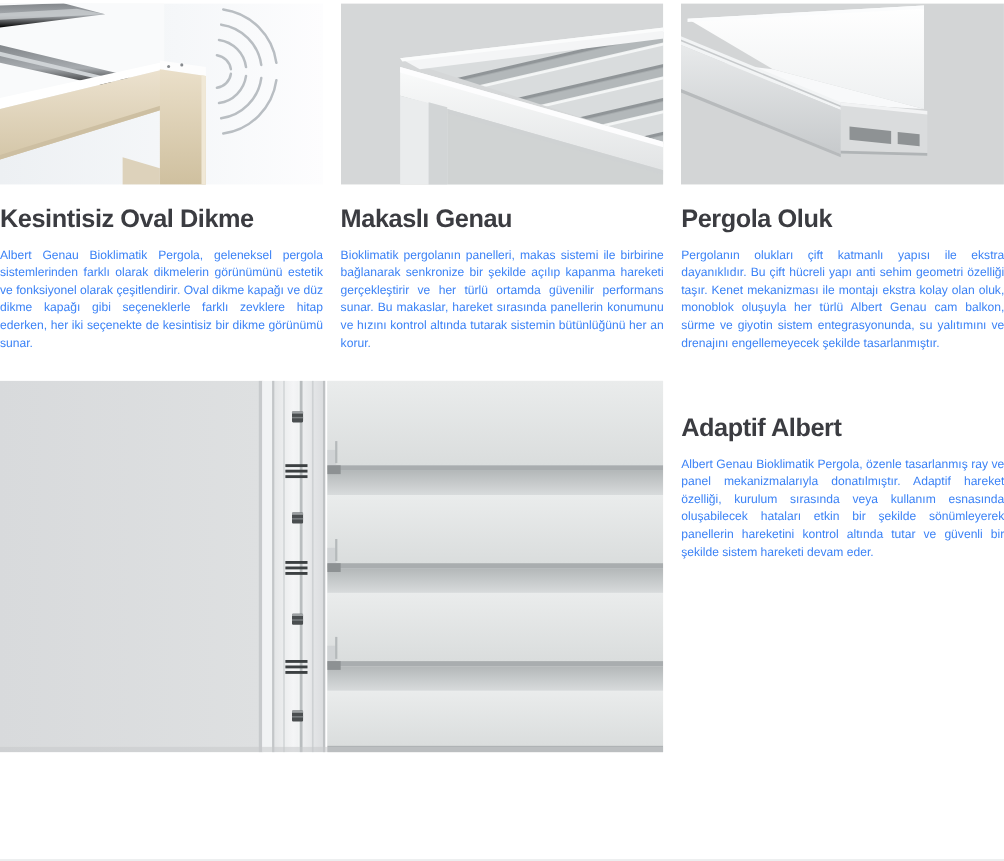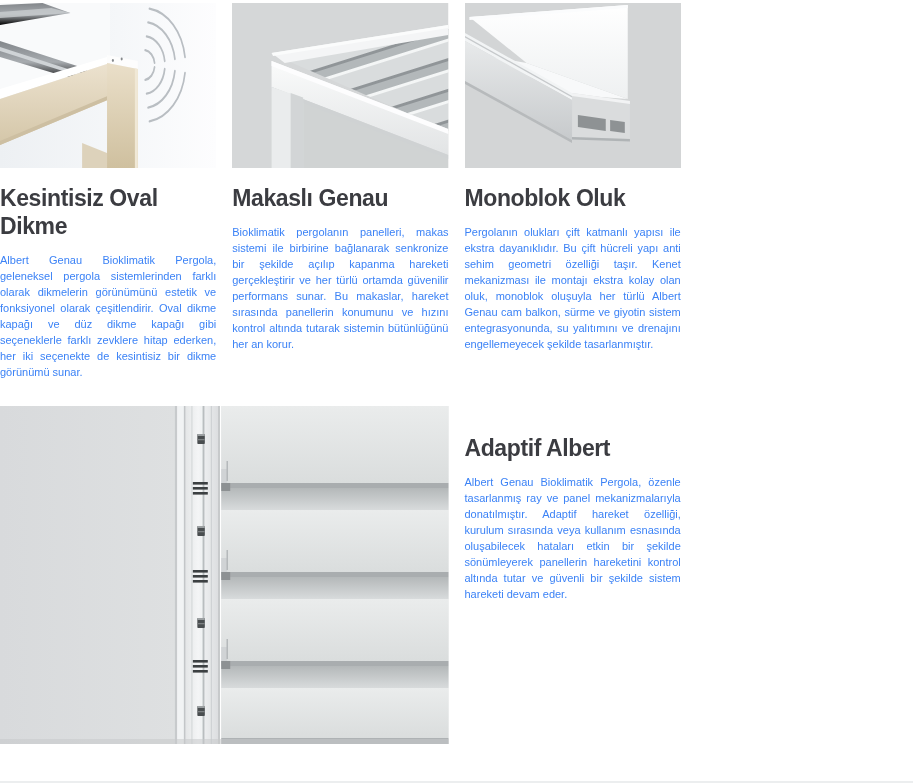--- a/index.html
+++ b/index.html
@@ -9,21 +9,21 @@
     height: 783px;
     margin: 0 auto;
     background: #ffffff;
     font-family: "Liberation Sans", "DejaVu Sans", sans-serif;
     padding-top: 3px;
     border-bottom: 2px solid #eceeef;
     overflow: hidden;
   }
   .grid {
     display: grid;
-    grid-template-columns: repeat(4, 1fr);
+    grid-template-columns: repeat(3, 1fr);
     column-gap: 16px;
     row-gap: 26px;
   }
   .feature { min-width: 0; }
   .feature-image {
     width: 100%;
     height: 165px;
     overflow: hidden;
     display: block;
   }
@@ -168,21 +168,21 @@
           <polygon points="0,33 146,93 146,94.5 0,34.5" fill="#c6c9cb"></polygon>
           <polygon points="0,38 146,97 146,137 0,78" fill="url(#leftFace)"></polygon>
           <polygon points="0,78 146,137 146,140 0,81" fill="#b7babc"></polygon>
           <polygon points="146,90 225,98 225,136 146,134" fill="#dadcdd"></polygon>
           <polygon points="146,90 225,98 225,101 146,93" fill="#f2f3f4"></polygon>
           <polygon points="154,112 192,116 192,128 154,124" fill="#8e9294"></polygon>
           <polygon points="198,117 218,119 218,130 198,128" fill="#8e9294"></polygon>
           <polygon points="146,134 225,136 225,138.5 146,136.5" fill="#b0b4b6"></polygon>
         </svg>
       </div>
-      <h2 class="feature-title">Monoblok Oluk</h2>
+      <h2 class="feature-title">Pergola Oluk</h2>
       <p class="feature-body">Pergolanın olukları çift katmanlı yapısı ile ekstra dayanıklıdır. Bu çift hücreli yapı anti sehim geometri özelliği taşır. Kenet mekanizması ile montajı ekstra kolay olan oluk, monoblok oluşuyla her türlü Albert Genau cam balkon, sürme ve giyotin sistem entegrasyonunda, su yalıtımını ve drenajını engellemeyecek şekilde tasarlanmıştır.</p>
     </section>
 
     <figure class="big-image">
       <svg viewBox="0 0 600 338" preserveAspectRatio="none">
         <defs>
           <linearGradient id="leftPanel" x1="0" y1="0" x2="1" y2="0">
             <stop offset="0" stop-color="#d8dadc"></stop>
               <stop offset="1" stop-color="#dee0e1"></stop>
           </linearGradient>

